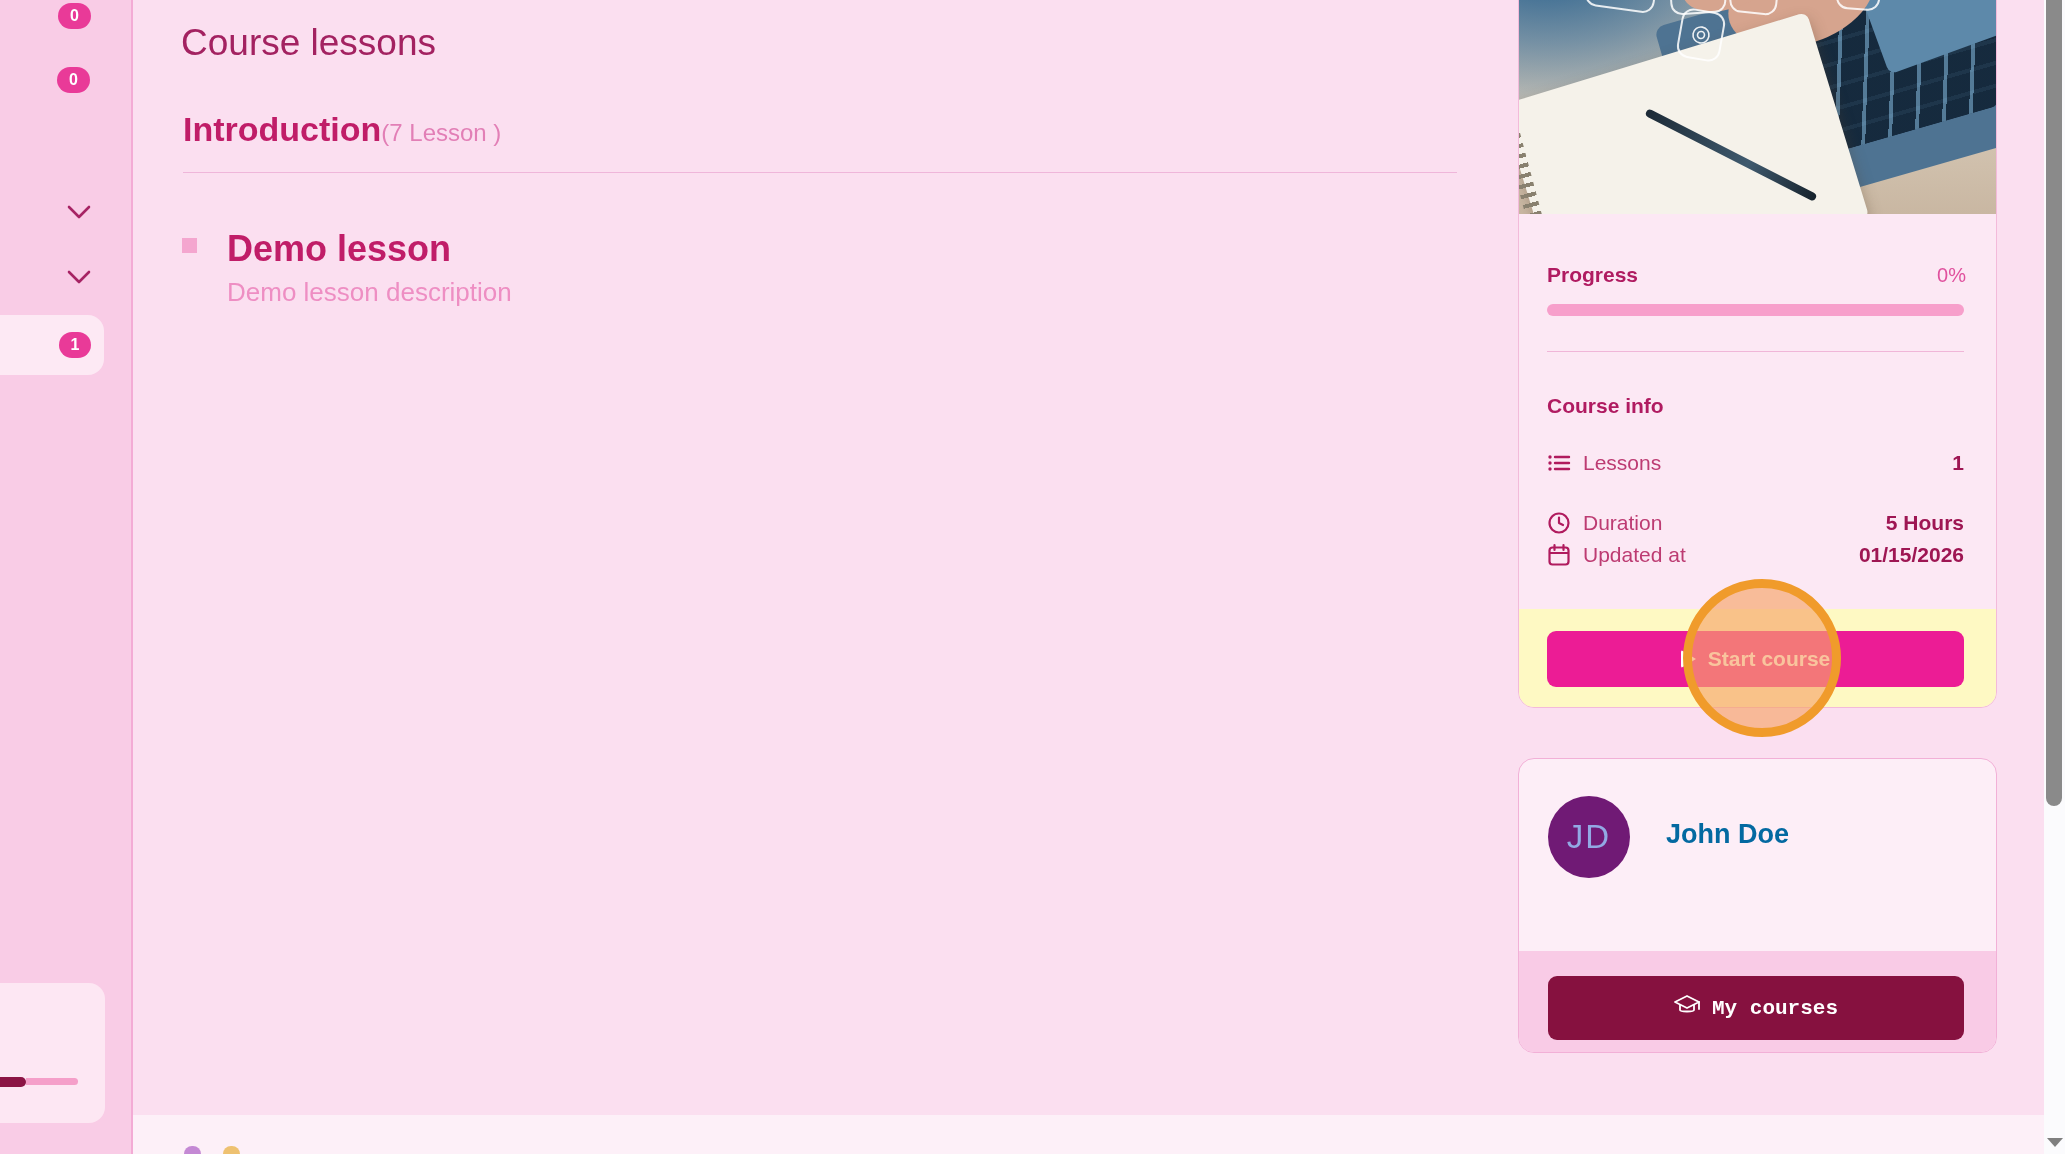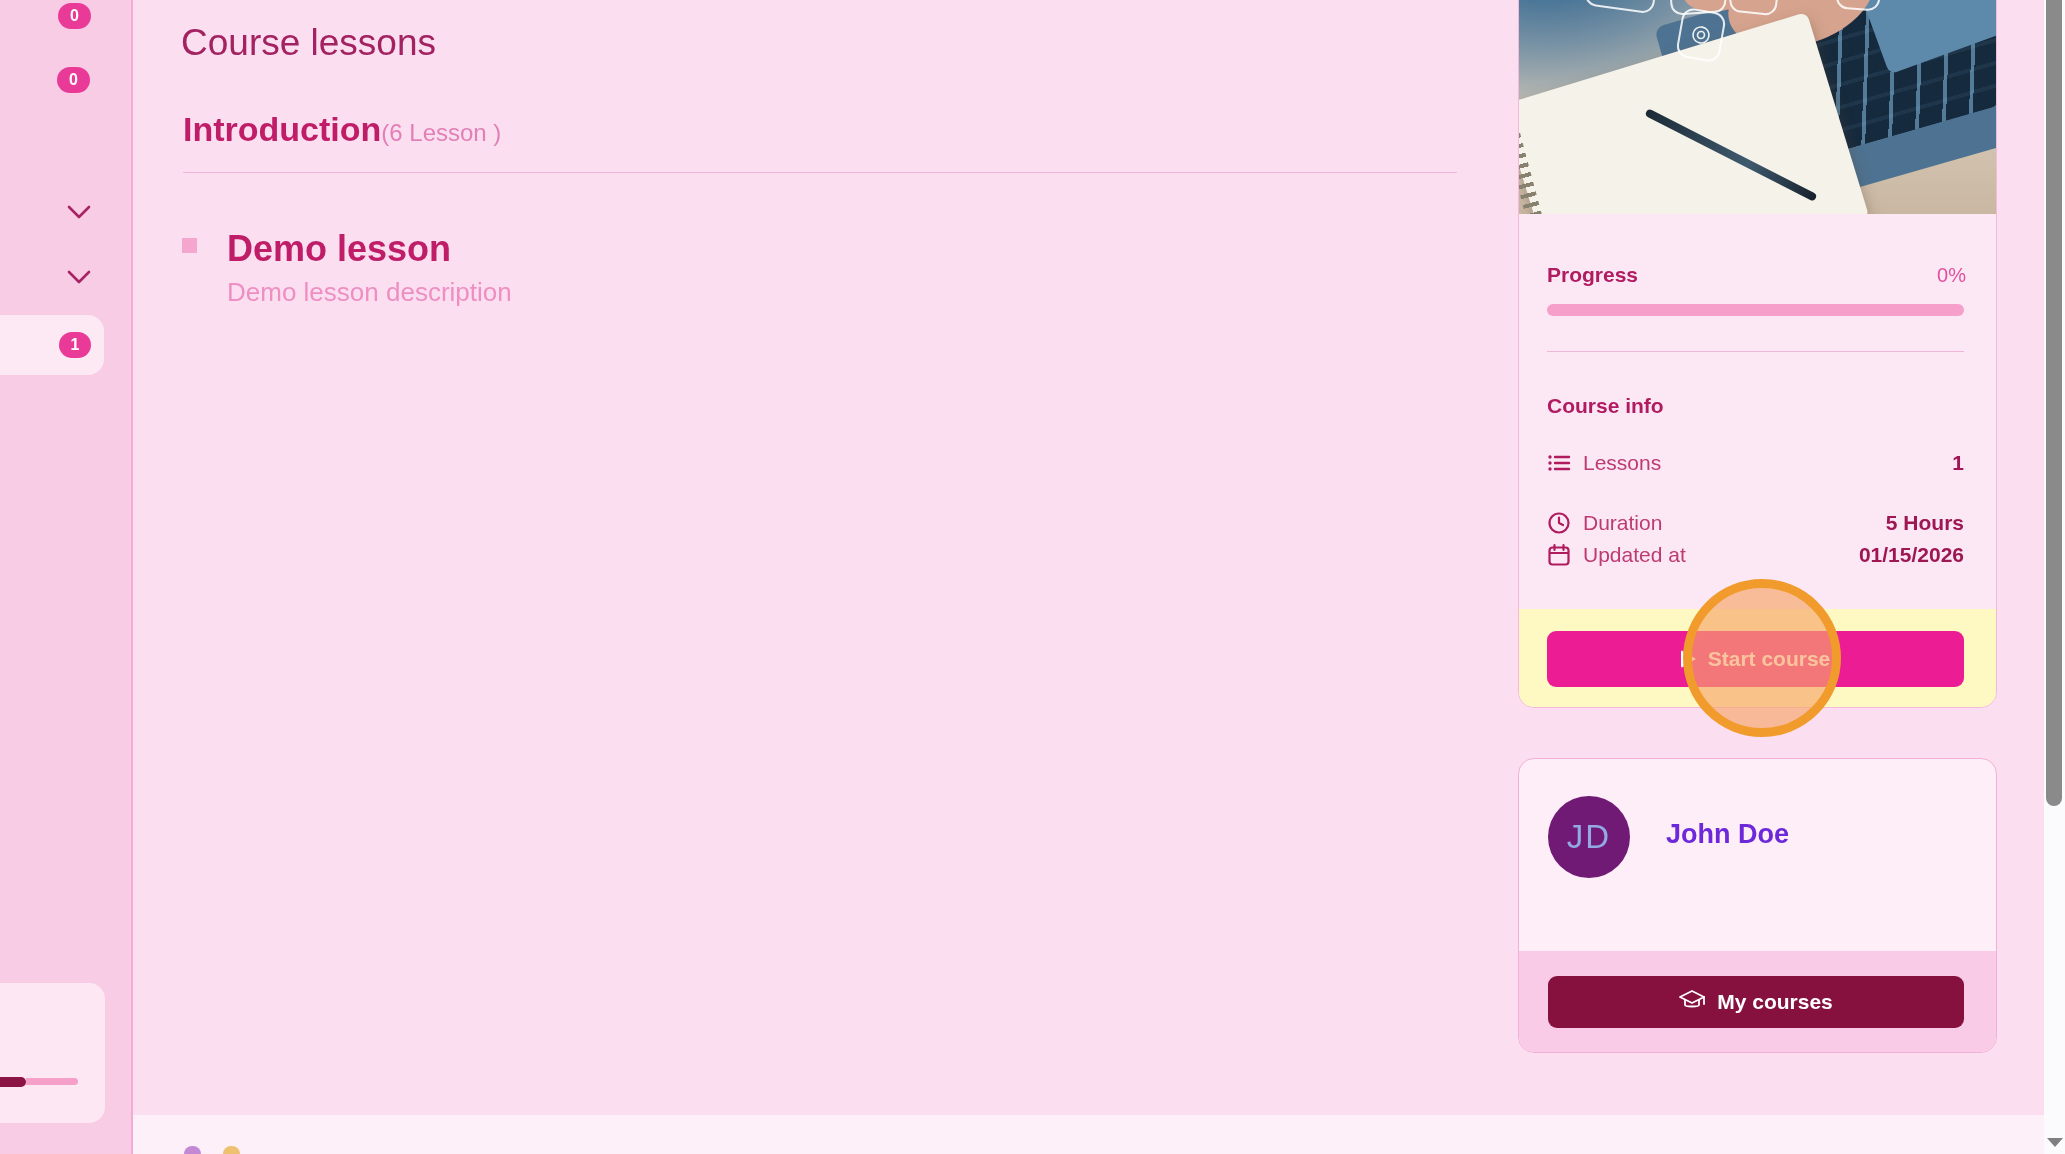--- a/index.html
+++ b/index.html
@@ -98,27 +98,27 @@
     border:9px solid #f09b2b;background:rgba(246,166,106,.66);z-index:5;pointer-events:none;
   }
 
   
   .john-card{
     left:1518px;top:758px;width:477px;height:293px;background:#fdeef7;
     border:1px solid #f2b0d7;border-radius:16px;overflow:hidden;
   }
   .avatar{position:absolute;left:29px;top:37px;width:82px;height:82px;border-radius:50%;background:#701a75;
     display:flex;align-items:center;justify-content:center;font-size:33px;color:#92a9e4;letter-spacing:2px;}
-  .john-name{position:absolute;left:147px;top:60px;font-size:27px;font-weight:bold;color:#6d28d9;}
+  .john-name{position:absolute;left:147px;top:60px;font-size:27px;font-weight:bold;color:#0369a1;}
   .john-footer{position:absolute;left:0;right:0;top:192px;height:101px;background:#f9cbe6;}
   .mycourses-btn{
-    position:absolute;left:29px;top:25px;width:416px;height:52px;background:#86113f;border:none;
+    position:absolute;left:29px;top:25px;width:416px;height:64px;background:#86113f;border:none;
     border-radius:9px;color:#fff;font-size:21px;font-weight:bold;cursor:pointer;
     display:flex;align-items:center;justify-content:center;gap:12px;
-    font-family:Liberation Sans, sans-serif;
+    font-family:Liberation Mono, monospace;
   }
 
   
   .footer-strip{left:133px;top:1115px;width:1911px;height:39px;background:#fdf0f8;}
   .dot{position:absolute;bottom:0;width:17px;height:8px;border-radius:9px 9px 0 0;}
   .dot.purple{left:51px;background:#c489d4;}
   .dot.yellow{left:90px;background:#eec171;}
 
   
   .scrollbar{left:2044px;top:0;width:21px;height:1154px;background:#fbfbfd;}
@@ -153,21 +153,21 @@
       <div class="mini-fill"></div>
       <div class="mini-rest"></div>
     </div>
   </div>
 </div>
 
 <div class="abs page-title">Course lessons</div>
 
 <div class="abs section-row">
   <span class="section-title">Introduction</span>
-  <span class="section-count">(6 Lesson )</span>
+  <span class="section-count">(7 Lesson )</span>
 </div>
 
 <div class="abs hr-main"></div>
 
 <div class="abs lesson-bullet"></div>
 <div class="abs lesson-title">Demo lesson</div>
 <div class="abs lesson-desc">Demo lesson description</div>
 
 <div class="abs course-card">
 

